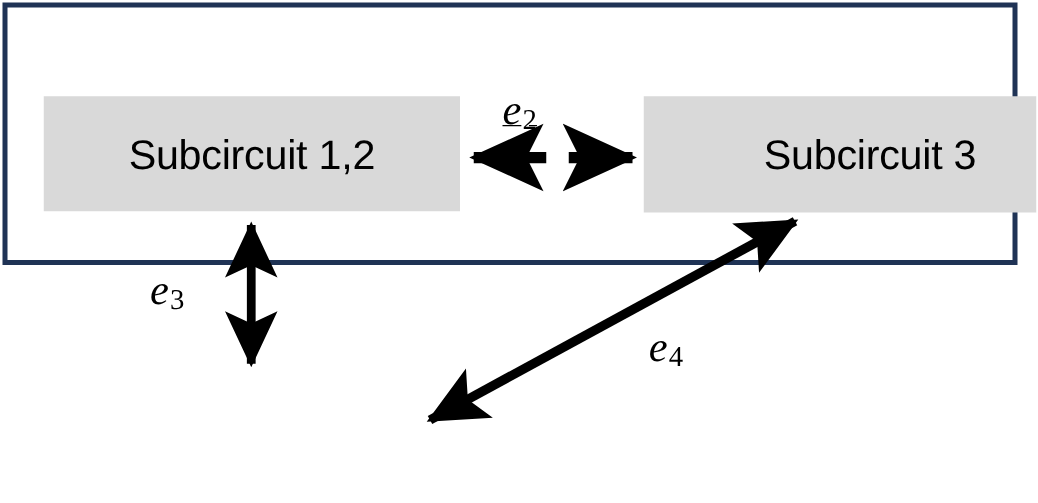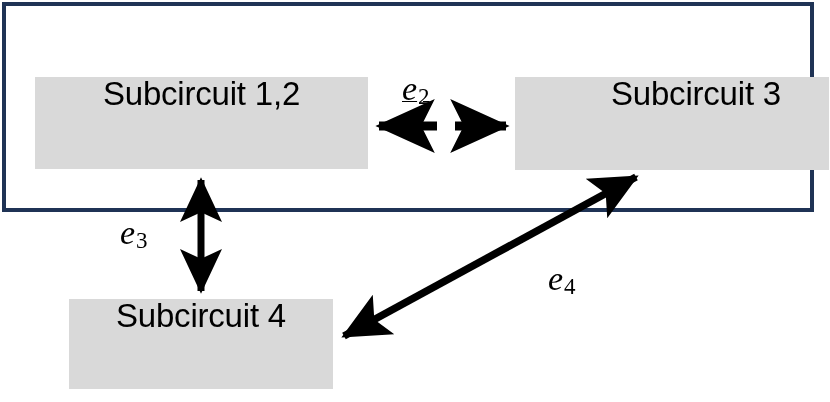--- a/index.html
+++ b/index.html
@@ -27,20 +27,21 @@
     border: 4px solid #1f3355;
     box-sizing: border-box;
     background: transparent;
   }
   
   .node {
     position: absolute;
     background: #d9d9d9;
     color: #000000;
     display: flex;
+    align-items: center;
     justify-content: center;
     font-family: "Liberation Sans", sans-serif;
     font-size: 33px;
     font-weight: 400;
     line-height: 1;
     letter-spacing: -0.2px;
     white-space: nowrap;
   }
   #node-sub12 {
     left: 35px;
@@ -74,21 +75,21 @@
     font-size: 34px;
   }
   .edge-label .sub {
     font-style: normal;
     font-size: 23px;
     vertical-align: sub;
     margin-left: 1px;
   }
   #label-e2 { left: 402px; top: 72px; text-decoration: underline; }
   #label-e3 { left: 120px; top: 216px; }
-  #label-e4 { left: 548px; top: 262px; }
+  #label-e4 { left: 519px; top: 262px; }
 
   
   #edges {
     position: absolute;
     left: 0;
     top: 0;
     width: 830px;
     height: 402px;
     pointer-events: none;
   }
@@ -124,23 +125,20 @@
   </svg>
 
   <div class="node" id="node-sub12">
     <span>Subcircuit 1,2</span>
   </div>
 
   <div class="node" id="node-sub3">
     <span>Subcircuit 3</span>
   </div>
 
-  <div class="node" id="node-sub4">
-    <span>Subcircuit 4</span>
-  </div>
 
   <div class="edge-label" id="label-e2">
     <span class="base">e</span><span class="sub">2</span>
   </div>
 
   <div class="edge-label" id="label-e3">
     <span class="base">e</span><span class="sub">3</span>
   </div>
 
   <div class="edge-label" id="label-e4">

